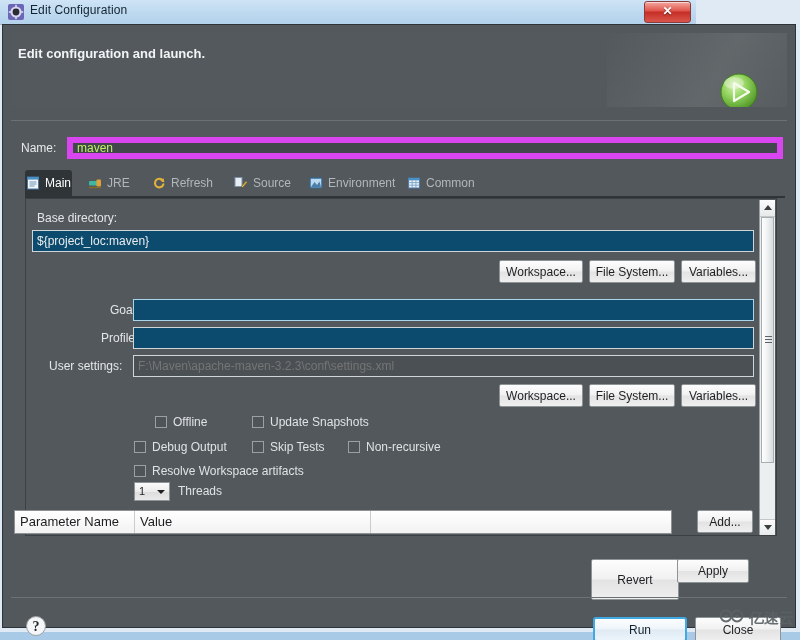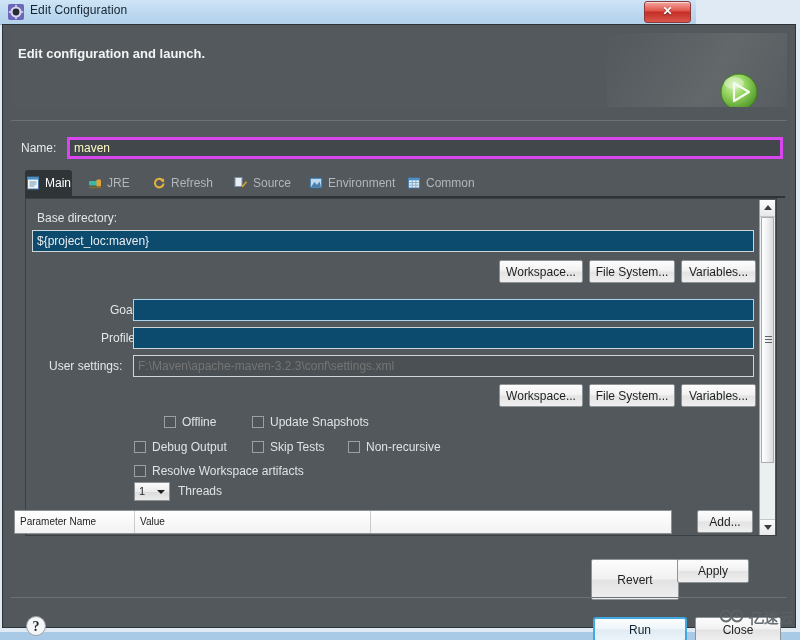--- a/index.html
+++ b/index.html
@@ -134,23 +134,23 @@
     position: absolute;
     left: 6px; top: 4px;
     font-size: 12px;
     color: #e8eaeb;
   }
   #name-input {
     position: absolute;
     left: 52px; top: 0;
     width: 716px; height: 22px;
     background: #41474a;
-    border: 3px solid #d946ef;
-    box-sizing: border-box;
-    color: #fef9c3;
+    border: 6px solid #d946ef;
+    box-sizing: border-box;
+    color: #bef264;
     font-size: 12px;
     font-family: "Liberation Sans", sans-serif;
     padding: 0 4px;
     outline: none;
   }
 
   
   #tabbar {
     position: absolute;
     left: 22px; top: 145px;
@@ -292,21 +292,21 @@
     width: 658px; height: 24px;
     background: #ffffff;
     border: 1px solid #8c9194;
     box-sizing: border-box;
   }
   .th {
     position: absolute;
     top: 0;
     height: 22px;
     line-height: 22px;
-    font-size: 10px;
+    font-size: 13px;
     color: #1b1d1e;
     background: linear-gradient(180deg,#ffffff 0%,#f2f2f2 100%);
     border-right: 1px solid #c8cccd;
     box-sizing: border-box;
     padding-left: 5px;
     overflow: hidden;
     white-space: nowrap;
   }
   #add-btn {
     position: absolute;
@@ -567,21 +567,21 @@
       <span class="field-label" style="left:75px; top:132px;">Profiles:</span>
       <input class="txt" style="left: 107px; top: 128px; width: 621px;" type="text" value="">
 
       <span class="field-label" style="left:23px; top:160px;">User settings:</span>
       <input class="txt disabled" style="left: 107px; top: 156px; width: 621px;" type="text" placeholder="F:\Maven\apache-maven-3.2.3\conf\settings.xml">
 
       <button class="btn" style="left:473px; top:185px; width:84px;">Workspace...</button>
       <button class="btn" style="left:563px; top:185px; width:86px;">File System...</button>
       <button class="btn" style="left:655px; top:185px; width:75px;">Variables...</button>
 
-      <label class="cbrow" style="left:108px; top:216px;padding-left:30px;">
+      <label class="cbrow" style="left:99px; top:216px;padding-left:30px;">
         <span class="cbox"></span>
         <span>Offline</span>
       </label>
       <label class="cbrow" style="left:226px; top:216px;align-items:center;">
         <span class="cbox"></span>
         <span>Update Snapshots</span>
       </label>
 
       <label class="cbrow" style="left:108px; top:241px;">
         <span class="cbox"></span>

